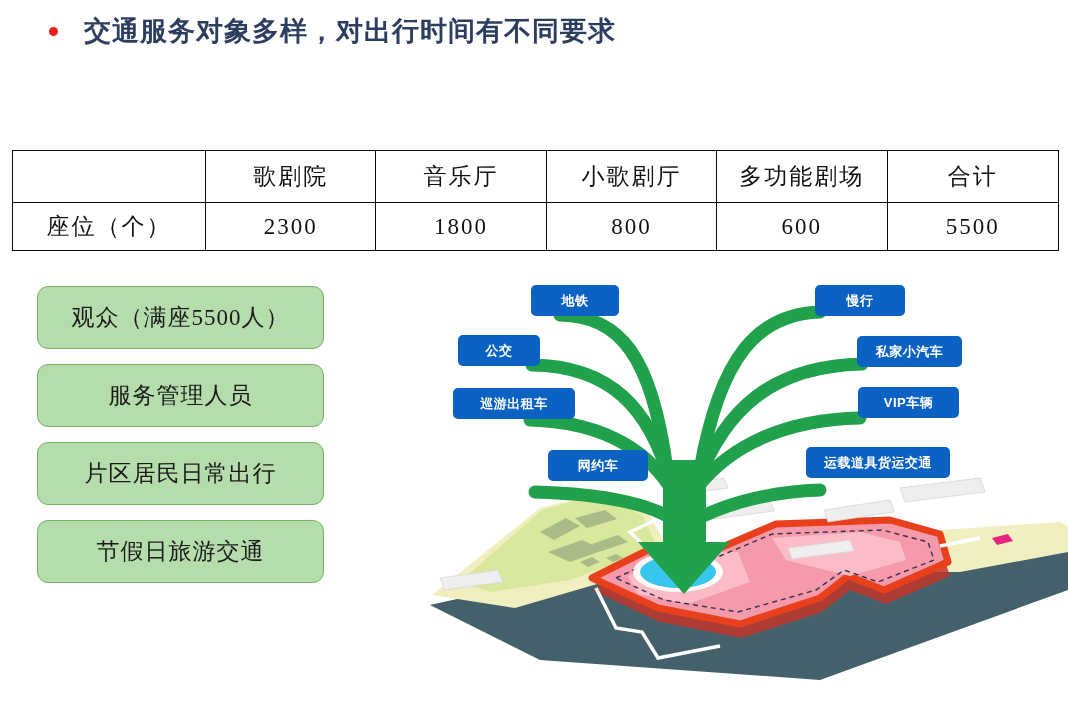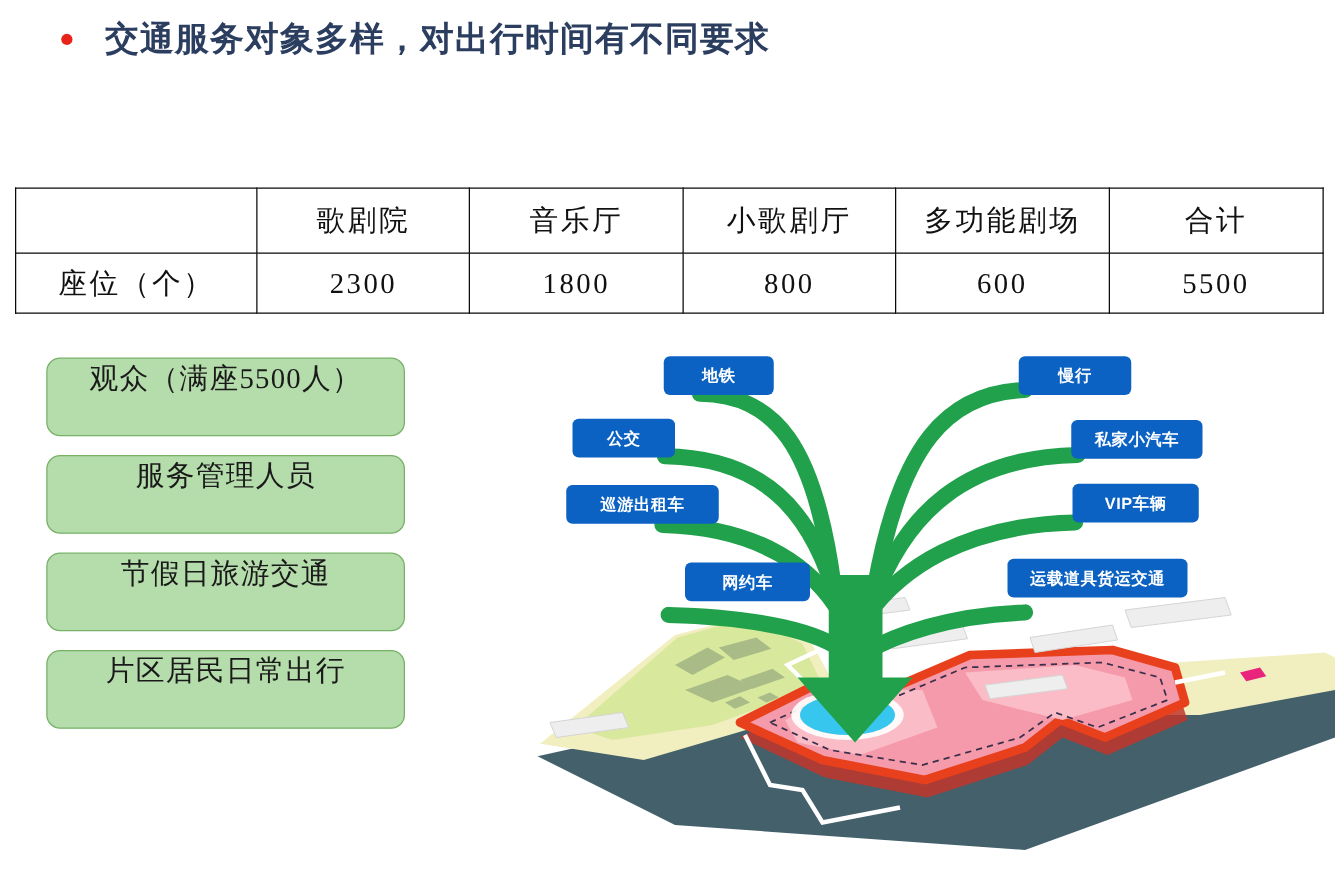--- a/index.html
+++ b/index.html
@@ -83,20 +83,21 @@
     top: 286px;
     width: 287px;
   }
   .green-box {
     height: 63px;
     margin-bottom: 15px;
     background: #b5dcab;
     border: 1px solid #76b166;
     border-radius: 11px;
     display: flex;
+    align-items: center;
     justify-content: center;
     font-family: "Liberation Serif", "DejaVu Serif", serif;
     font-size: 23px;
     color: #1a1a1a;
     letter-spacing: 1px;
     box-sizing: border-box;
   }
 
   
   .diagram {
@@ -160,24 +161,24 @@
 </table>
 
 <div class="green-col">
   <div class="green-box">
     <span>观众（满座5500人）</span>
   </div>
   <div class="green-box">
     <span>服务管理人员</span>
   </div>
   <div class="green-box">
+    <span>片区居民日常出行</span>
+  </div>
+  <div class="green-box">
     <span>节假日旅游交通</span>
-  </div>
-  <div class="green-box">
-    <span>片区居民日常出行</span>
   </div>
 </div>
 
 <div class="diagram">
 
   <svg class="art" viewBox="0 0 648 450" xmlns="http://www.w3.org/2000/svg">
 
     <g>
 
       <path d="M10 345 L250 292 L420 300 L640 265 L648 268 L648 330 L400 420 L120 400 Z" fill="#44606b"></path>

